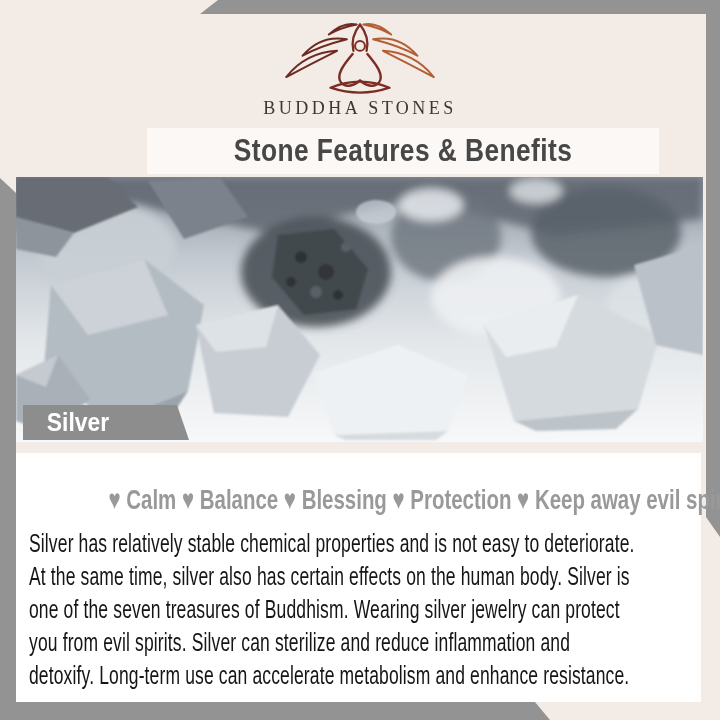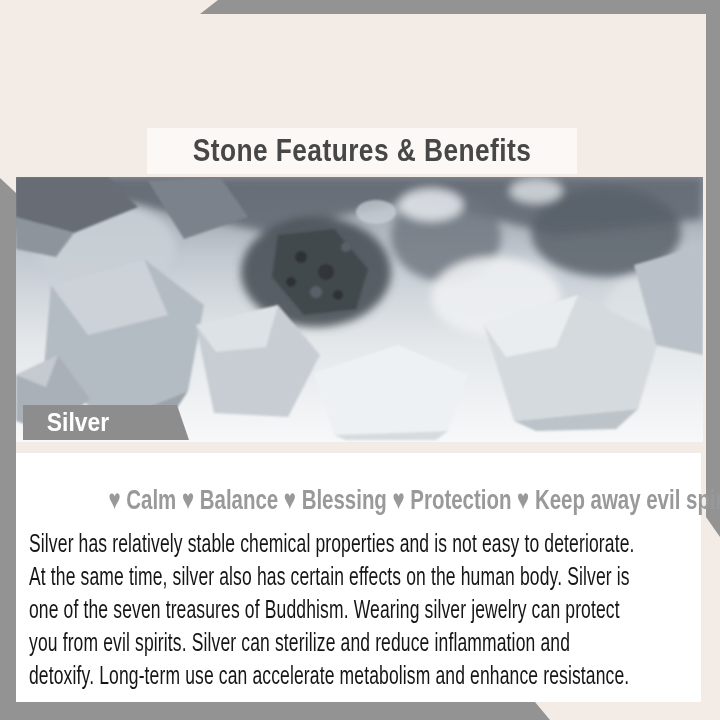--- a/index.html
+++ b/index.html
@@ -20,21 +20,21 @@
     clip-path:polygon(0 0,100% 15px,100% 100%,0 100%);}
   #ribbon-bottom{left:0;top:702px;width:550px;height:18px;
     clip-path:polygon(0 0,calc(100% - 15px) 0,100% 100%,0 100%);}
   
   #logo{position:absolute;left:0;top:0;width:720px;height:125px;}
   #lotus{position:absolute;left:277px;top:18px;width:166px;height:82px;}
   #brand{position:absolute;left:0;top:98px;width:720px;text-align:center;
     font-family:"Liberation Serif","DejaVu Serif",serif;
     font-size:18px;font-weight:500;letter-spacing:3.5px;color:#3b3734;}
   
-  #banner{position:absolute;left:147px;top:128px;width:430px;height:46px;
+  #banner{position:absolute;left:147px;top:128px;width:512px;height:46px;
     background:#fcf8f5;}
   #banner-title{display:block;width:100%;text-align:center;line-height:46px;
     font-size:31px;font-weight:700;color:#474747;letter-spacing:.5px;
     transform:scaleX(.85);transform-origin:50% 50%;white-space:nowrap;}
   
   #photo{position:absolute;left:16px;top:177px;width:687px;height:265px;overflow:hidden;}
   #photo svg{display:block;width:687px;height:265px;}
   
   #stone-label{position:absolute;left:23px;top:405px;width:166px;height:35px;
     background:#8d8d8e;clip-path:polygon(0 0,154px 0,100% 100%,0 100%);}
@@ -54,20 +54,45 @@
 </head>
 <body>
 
 <div id="canvas">
 
   <div class="ribbon" id="ribbon-top"></div>
   <div class="ribbon" id="ribbon-right"></div>
   <div class="ribbon" id="ribbon-left"></div>
   <div class="ribbon" id="ribbon-bottom"></div>
 
+  <div id="logo">
+    <svg id="lotus" viewBox="0 0 200 100" fill="none" stroke-linecap="round" stroke-linejoin="round">
+
+      <g stroke="#6d2a22" stroke-width="2.4">
+        <path d="M10,72 Q34,42 72,40 Q40,56 10,72 Z"></path>
+        <path d="M30,46 Q52,20 84,26 Q52,34 30,46 Z"></path>
+        <path d="M62,20 Q80,4 96,8 Q76,12 62,20 Z"></path>
+      </g>
+
+      <g stroke="#b25f34" stroke-width="2.4">
+        <path d="M190,72 Q166,42 128,40 Q160,56 190,72 Z"></path>
+        <path d="M170,46 Q148,20 116,26 Q148,34 170,46 Z"></path>
+        <path d="M138,20 Q120,4 104,8 Q124,12 138,20 Z"></path>
+      </g>
+
+      <g stroke="#7b2d24">
+        <path d="M100,8 C93,17 89,28 92,40" stroke-width="2.8"></path>
+        <path d="M100,8 C107,17 111,28 108,40" stroke-width="2.8"></path>
+        <circle cx="100" cy="34" r="6" stroke-width="2.4"></circle>
+        <path d="M91,44 C80,57 70,70 77,79 C83,86 94,82 100,76 C106,82 117,86 123,79 C130,70 120,57 109,44" stroke-width="3"></path>
+        <path d="M64,85 Q100,70 136,85 Q100,97 64,85 Z" stroke-width="2.8"></path>
+      </g>
+    </svg>
+    <div id="brand">BUDDHA STONES</div>
+  </div>
 
   <div id="banner">
     <span id="banner-title">Stone Features &amp; Benefits</span>
   </div>
 
   <div id="photo">
     <svg viewBox="0 0 687 265" preserveAspectRatio="none">
       <defs>
         <linearGradient id="bgG" x1="0" y1="0" x2="0" y2="1">
           <stop offset="0" stop-color="#8d959f"></stop>

